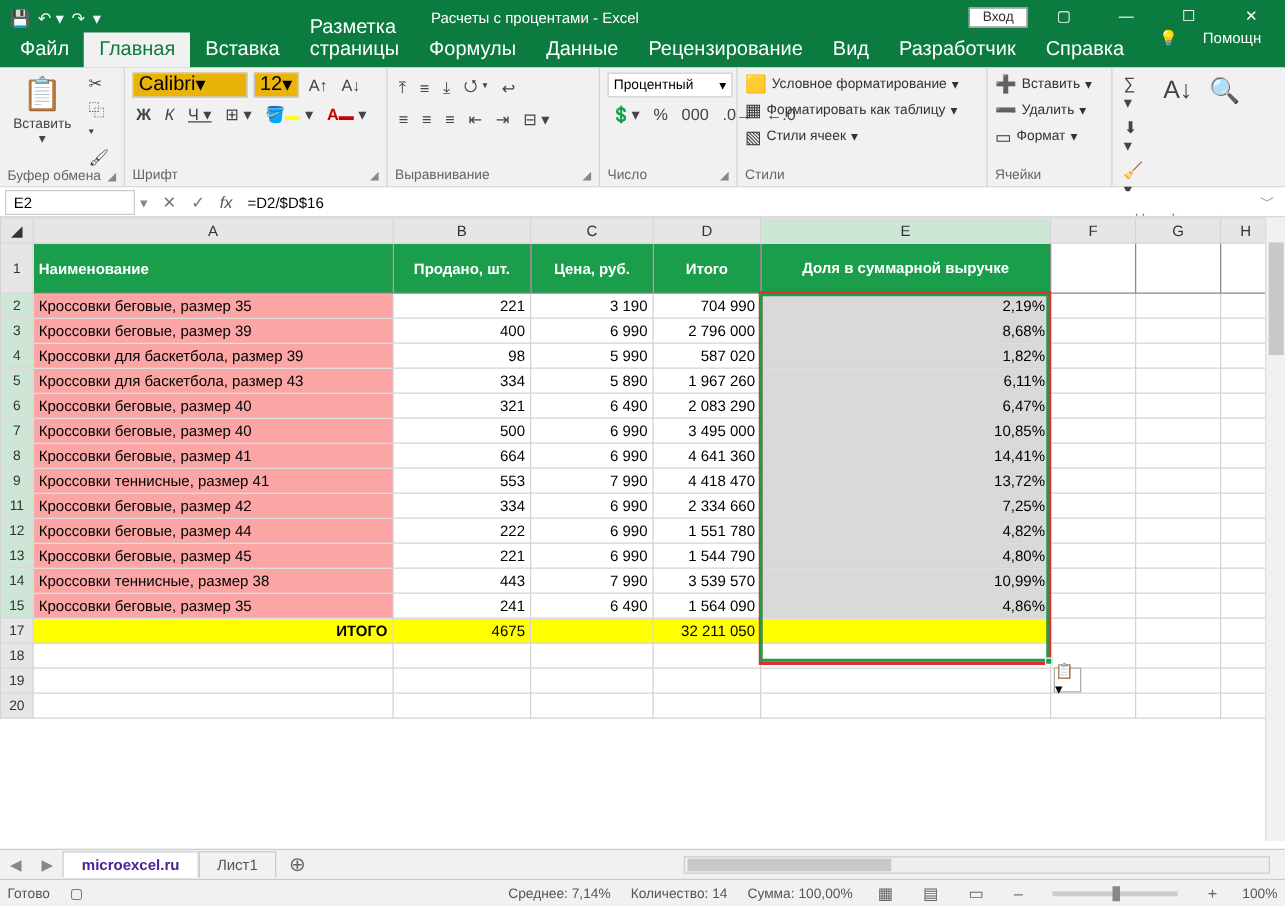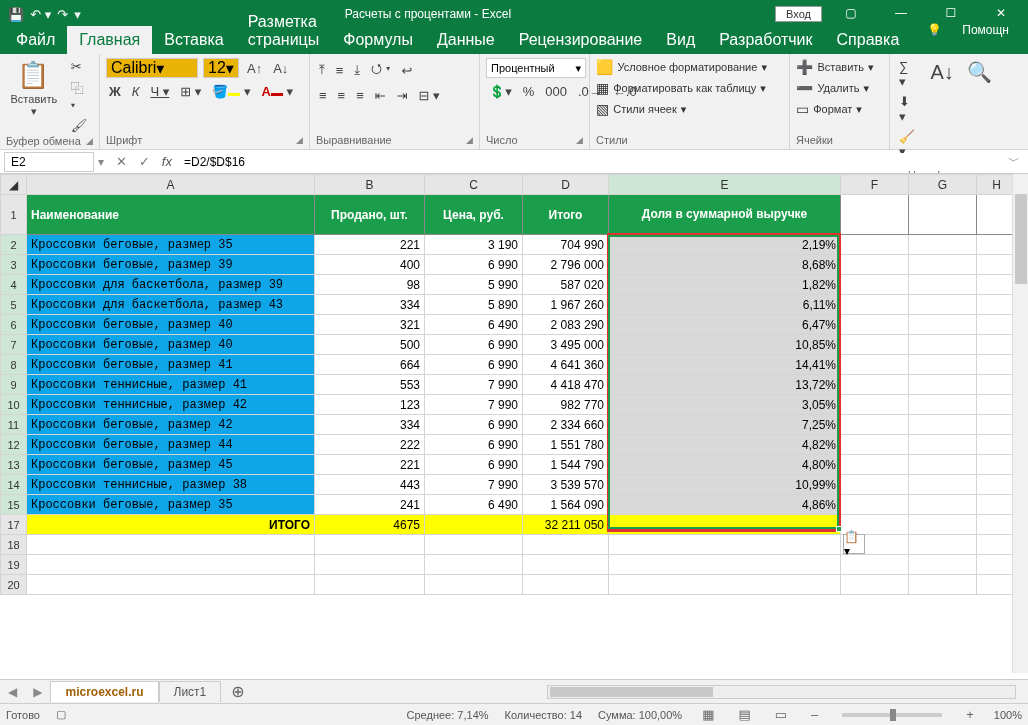--- a/index.html
+++ b/index.html
@@ -36,50 +36,50 @@
 .font-box { border: 1px solid #ccc; background: #eab308; padding: 1px 4px; font-size: 16px; height: 20px; display: flex; align-items: center; }
 .font-box.name { width: 92px; }
 .font-box.size { width: 36px; }
 .color-bar { display: inline-block; width: 12px; height: 3px; }
 .ribbon-select { border:1px solid #ccc; background:#fff; padding:1px 4px; font-size:11px; display:flex; align-items:center; justify-content:space-between; width:100px; height:20px; }
 .ribbon-item { display:flex; align-items:center; gap:4px; font-size:11px; color:#333; cursor:pointer; padding:1px 0; }
 .ribbon-item .ic { font-size:14px; }
 
 
 .fbar { height: 24px; display: flex; align-items: center; border-bottom: 1px solid #ccc; background: #fff; }
-.namebox { width: 90px; border: 1px solid #ccc; margin: 2px 4px; padding: 2px 6px; font-size: 12px; }
+.namebox { width: 104px; border: 1px solid #ccc; margin: 2px 4px; padding: 2px 6px; font-size: 12px; }
 .fbar .fx-btn { padding: 0 6px; color: #777; font-size: 13px; cursor: pointer; }
 .fbar .fx-btn.fx { font-style: italic; color: #555; }
 .formula-input { flex: 1; border: none; padding: 2px 6px; font-size: 12px; }
 
 
 .grid-wrap { position: relative; }
 .sheet { border-collapse: collapse; table-layout: fixed; font-size: 12px; }
 .sheet th, .sheet td { border: 1px solid #d4d4d4; height: 20px; overflow: hidden; white-space: nowrap; }
 .sheet .col-hdr { background: #e6e6e6; color: #333; font-weight: normal; text-align: center; font-size: 12px; height: 20px; }
 .sheet .row-hdr { background: #e6e6e6; width: 26px; text-align: center; font-size: 11px; color: #333; font-weight: normal; }
 .sheet .col-hdr.sel { background: #cde6d6; }
 .sheet .row-hdr.sel { background: #cde6d6; }
 .hdr-row td, .hdr-row th.cell { background: #1b9e4b; color: #fff; font-weight: bold; text-align: center; border: 1px solid #888; }
 .hdr-row .cell.first { text-align: left; padding-left: 4px; }
-.c-name { background: #0ea5e9; padding: 0 4px; font-family: Liberation Mono, monospace; }
+.c-name { background: #fca5a5; padding: 0 4px; }
 .c-num { text-align: right; padding-right: 4px; }
 .c-sel { background: #d9d9d9; text-align: right; padding-right: 4px; }
 .total-row td { background: #ffff00; }
 .total-row td.lbl { text-align: right; font-weight: bold; padding-right: 4px; }
 .total-row td.val { text-align: right; padding-right: 4px; }
 .sel-outline { position: absolute; border: 3px solid #e03030; pointer-events: none; }
 .green-outline { position: absolute; border: 2px solid #1b9e4b; pointer-events: none; }
 .fill-handle { position:absolute; width:6px; height:6px; background:#1b9e4b; border:1px solid #fff; }
 .paste-opt { position:absolute; width:22px; height:20px; border:1px solid #aaa; background:#fff; font-size:12px; display:flex; align-items:center; justify-content:center; }
 
 
 .sheet-tabs { position: absolute; bottom: 22px; left: 0; right: 0; height: 24px; border-top: 1px solid #ccc; background: #f1f1f1; display: flex; align-items: center; }
 .sheet-tabs .nav { padding: 0 8px; color: #888; }
-.sheet-tab { border: 1px solid #ccc; border-bottom: none; padding: 3px 14px; background: #fff; font-size: 12px; cursor: pointer; color: #a16207; font-weight: bold; }
+.sheet-tab { border: 1px solid #ccc; border-bottom: none; padding: 3px 14px; background: #fff; font-size: 12px; cursor: pointer; color: #4c1d95; font-weight: bold; }
 .sheet-tab.inactive { background: #f1f1f1; color: #555; font-weight: normal; }
 .sheet-tabs .add { padding: 0 10px; color: #666; font-size: 16px; cursor: pointer; }
 .hscroll { flex: 1; margin: 0 12px; height: 14px; background: #eee; border: 1px solid #ccc; position:relative; }
 .hscroll .thumb { position:absolute; left:2px; top:1px; height:10px; width:35%; background:#c8c8c8; }
 
 
 .statusbar { position: absolute; bottom: 0; left: 0; right: 0; height: 22px; background: #f1f1f1; border-top: 1px solid #ccc; display: flex; align-items: center; font-size: 11px; color: #555; padding: 0 6px; gap: 16px; }
 .statusbar .spacer { flex: 1; }
 .statusbar .view-btn { padding: 0 4px; font-size: 13px; color: #666; cursor: pointer; }
 .zoom-slider { width: 100px; height: 4px; background: #ccc; position: relative; margin: 0 4px; }
@@ -392,31 +392,20 @@
           <td class="c-name">Кроссовки теннисные, размер 41</td>
           <td class="c-num">553</td>
           <td class="c-num">7 990</td>
           <td class="c-num">4 418 470</td>
           <td class="c-sel">13,72%</td>
           <td></td>
           <td></td>
           <td></td>
         </tr>
         <tr>
-          <th class="row-hdr sel">10</th>
-          <td class="c-name">Кроссовки теннисные, размер 42</td>
-          <td class="c-num">123</td>
-          <td class="c-num">7 990</td>
-          <td class="c-num">982 770</td>
-          <td class="c-sel">3,05%</td>
-          <td></td>
-          <td></td>
-          <td></td>
-        </tr>
-        <tr>
           <th class="row-hdr sel">11</th>
           <td class="c-name">Кроссовки беговые, размер 42</td>
           <td class="c-num">334</td>
           <td class="c-num">6 990</td>
           <td class="c-num">2 334 660</td>
           <td class="c-sel">7,25%</td>
           <td></td>
           <td></td>
           <td></td>
         </tr>

